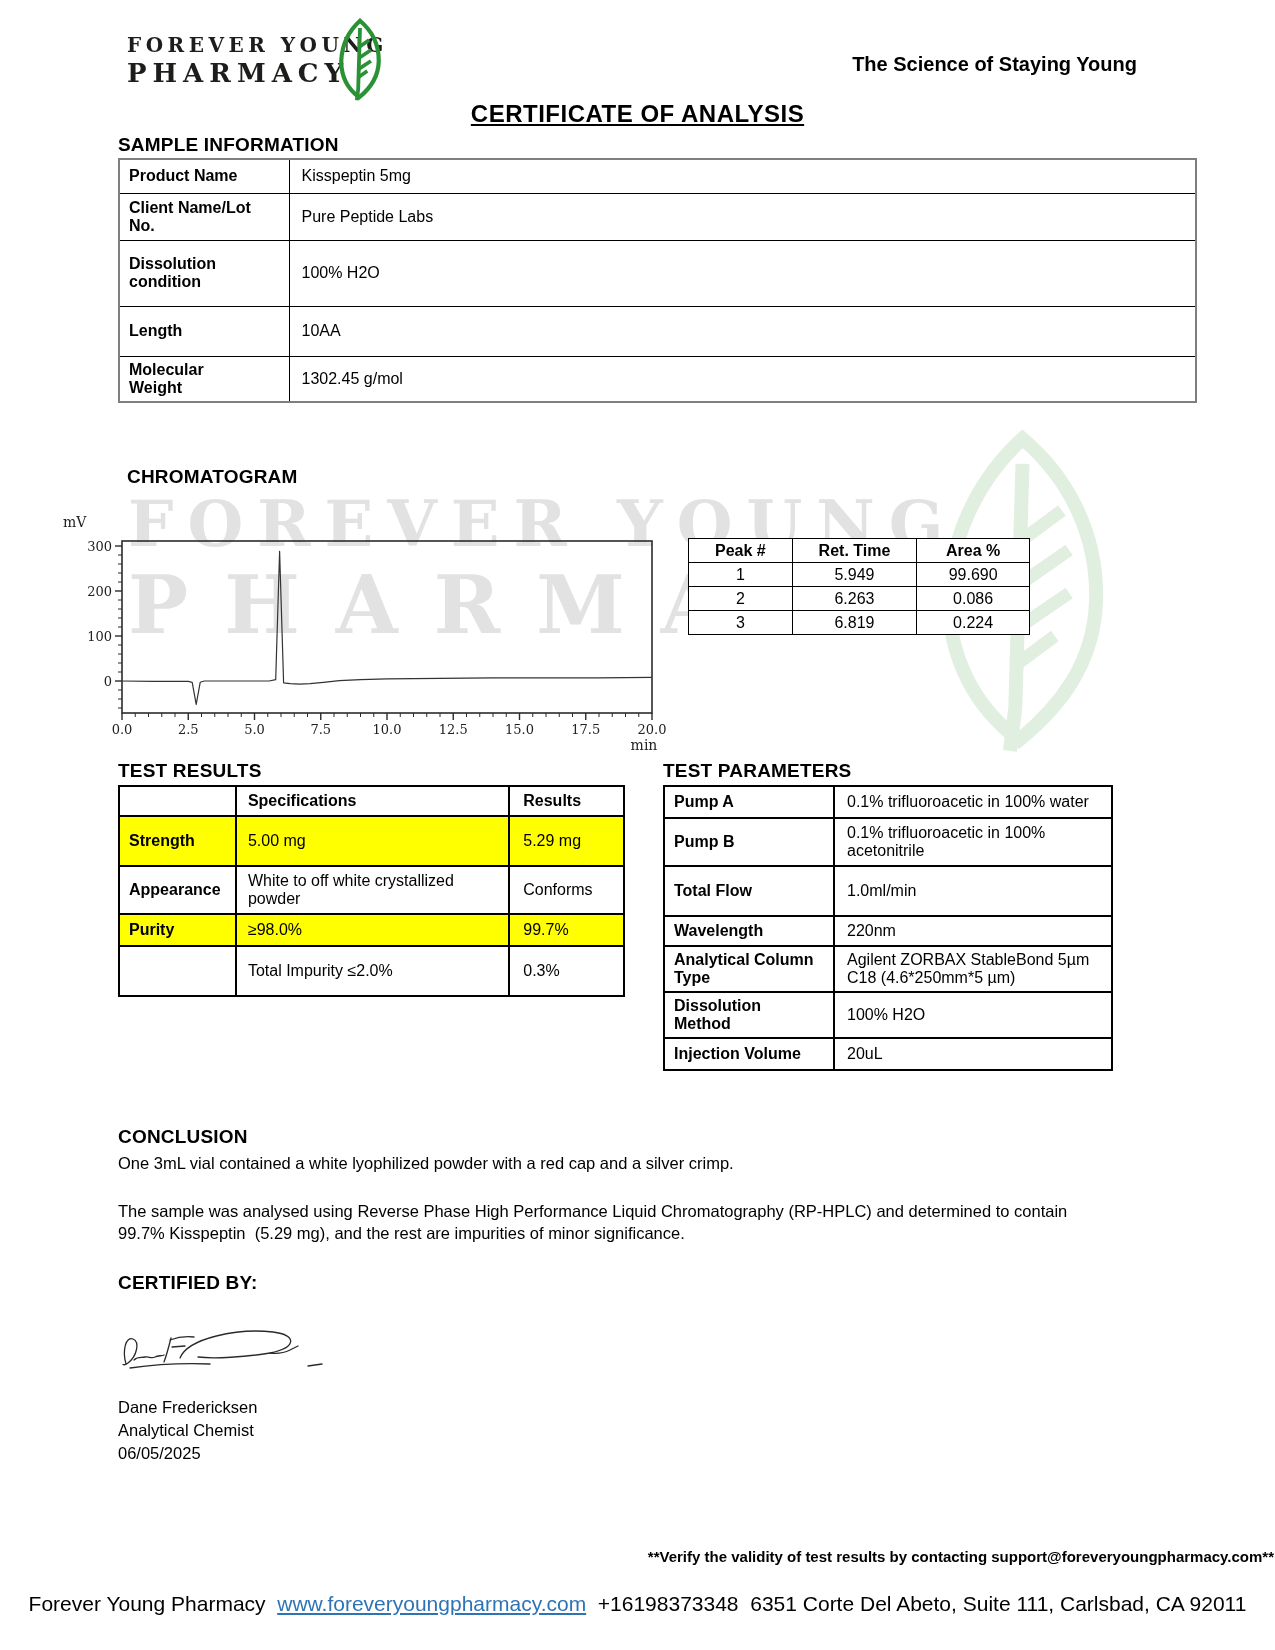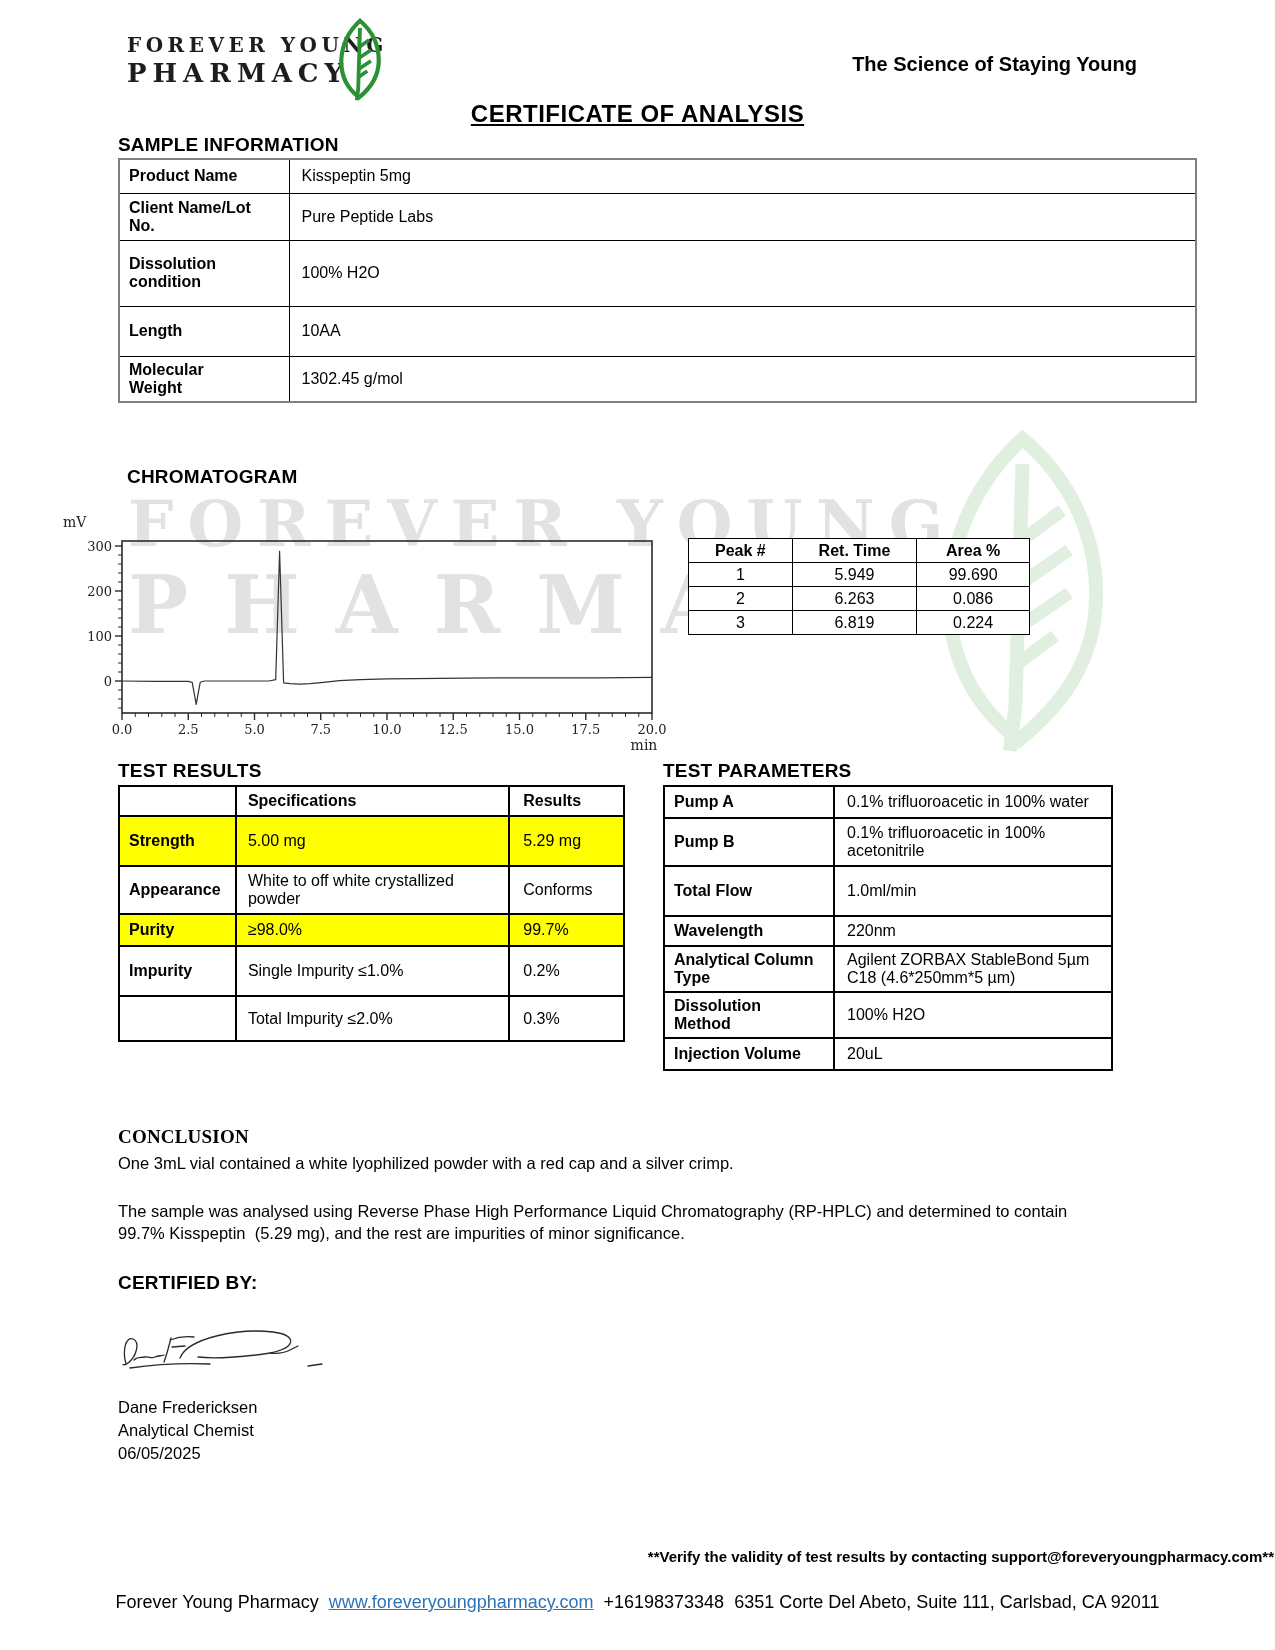--- a/index.html
+++ b/index.html
@@ -64,21 +64,21 @@
   
   .chroma-svg { position:absolute; left:55px; top:505px; }
   .tick-label { font-family:"DejaVu Serif", serif; font-size:13px; fill:#222; }
   .axis-unit { font-family:"DejaVu Serif", serif; font-size:14px; fill:#222; }
   
   .body-text { position:absolute; left:118px; width:975px; font-size:16.5px; line-height:22px; white-space:pre-wrap; }
   .sig-svg { position:absolute; left:118px; top:1326px; }
   .cert-block { position:absolute; left:118px; top:1396px; font-size:16.5px; line-height:23px; }
   
   .verify-line { position:absolute; top:1548px; left:0; width:1274px; text-align:right; font-size:15px; font-weight:bold; }
-  .footer-line { position:absolute; top:1592px; left:0; width:1275px; text-align:center; font-size:18px; }
+  .footer-line { position:absolute; top:1592px; left:0; width:1275px; text-align:center; font-size:21px; }
   .footer-link { color:#2e74b5; text-decoration:underline; }
 </style>
 </head>
 <body>
 
 <div class="page">
 
   <div class="wm wm-line1">FOREVER YOUNG</div>
   <div class="wm wm-line2">PHARMACY</div>
   <svg class="wm-leaf" width="185" height="330" viewBox="0 0 50 92">
@@ -252,25 +252,20 @@
             <td class="rl">Appearance</td>
             <td class="rs">White to off white crystallized powder</td>
             <td class="rr">Conforms</td>
           </tr>
           <tr class="hl">
             <td class="rl">Purity</td>
             <td class="rs">≥98.0%</td>
             <td class="rr">99.7%</td>
           </tr>
           <tr>
-            <td class="rl">Impurity</td>
-            <td class="rs">Single Impurity ≤1.0%</td>
-            <td class="rr">0.2%</td>
-          </tr>
-          <tr>
             <td class="rl"></td>
             <td class="rs">Total Impurity ≤2.0%</td>
             <td class="rr">0.3%</td>
           </tr>
         </tbody>
     </table>
 
     <div class="sec-h" style="left:663px; top:760px;">TEST PARAMETERS</div>
     <table class="params-table">
       <tbody id="params-tbody">
@@ -298,21 +293,21 @@
             <td class="cell-label">Dissolution Method</td>
             <td class="cell-value">100% H2O</td>
           </tr>
           <tr>
             <td class="cell-label">Injection Volume</td>
             <td class="cell-value">20uL</td>
           </tr>
         </tbody>
     </table>
 
-    <div class="sec-h" style="left:118px; top:1126px;font-family:Liberation Serif, serif;">CONCLUSION</div>
+    <div class="sec-h" style="left:118px; top:1126px;">CONCLUSION</div>
     <div class="body-text" style="top:1152px;">One 3mL vial contained a white lyophilized powder with a red cap and a silver crimp.</div>
     <div class="body-text" style="top:1200px;">The sample was analysed using Reverse Phase High Performance Liquid Chromatography (RP-HPLC) and determined to contain 99.7% Kisspeptin  (5.29 mg), and the rest are impurities of minor significance.</div>
 
     <div class="sec-h" style="left:118px; top:1272px;">CERTIFIED BY:</div>
     <svg class="sig-svg" width="250" height="56" viewBox="0 0 250 56">
       <g fill="none" stroke="#2a2a2a" stroke-width="1.3" stroke-linecap="round">
         <path d="M8,38 C4,24 8,10 15,13 C22,16 19,30 10,37 C8,38.5 6,39 5,38.5"></path>
         <path d="M16,34 c4,-4 7,-2 11,-3 c4,-1 6,2 10,0 c3,-1.5 6,-1 9,-2"></path>
         <path d="M52,14 c8,-3 16,-4 24,-3 M54,21 l13,-1 M53,12 c-2,8 -4,16 -7,24"></path>
         <path d="M62,32 C70,12 120,2 155,6 C180,9 178,22 152,27 C128,31 96,33 80,31"></path>

